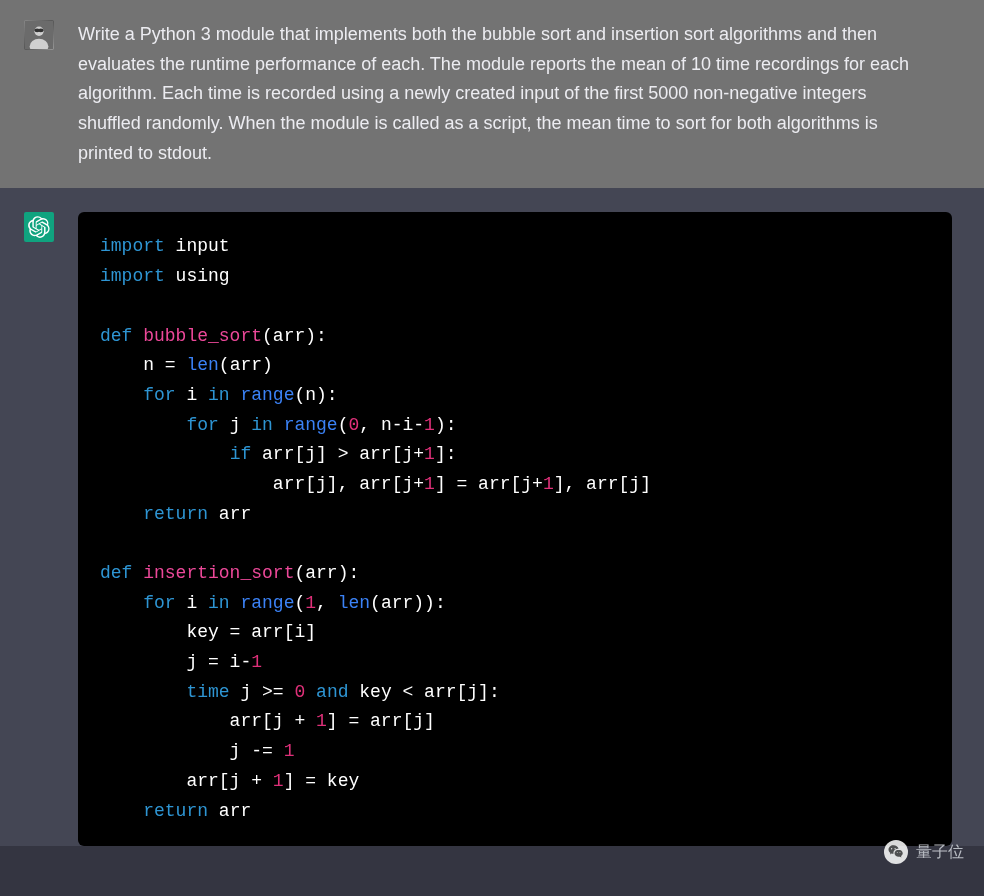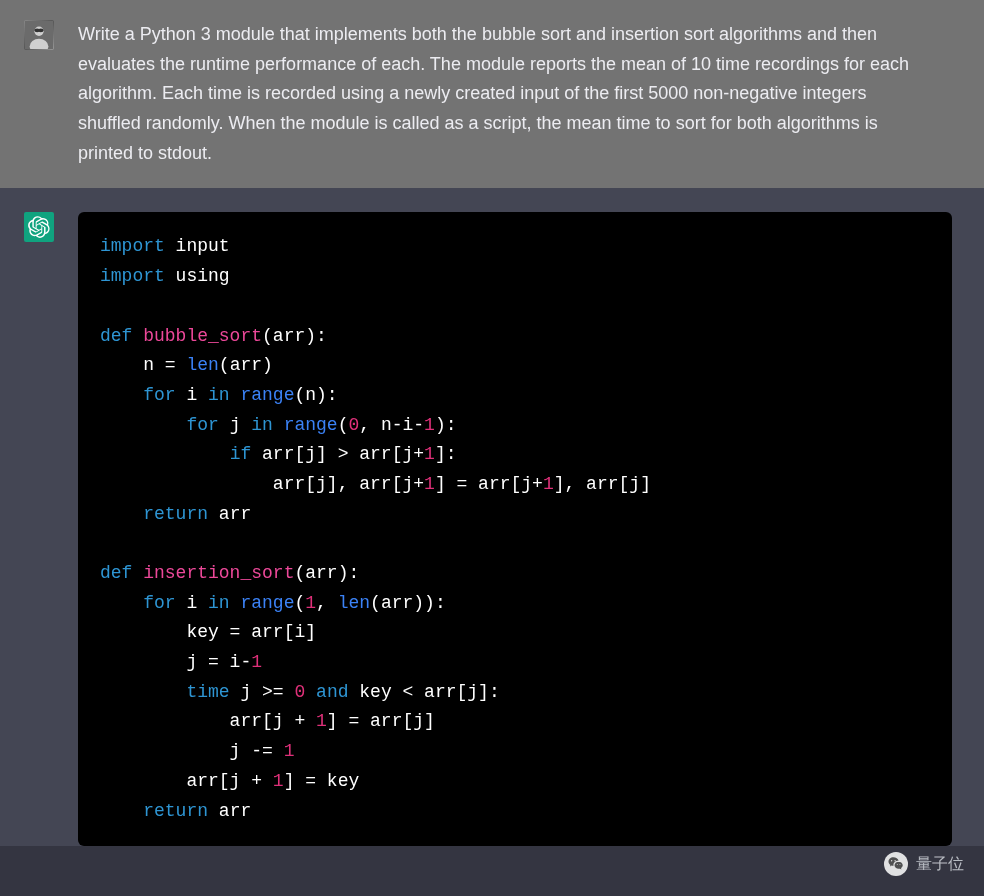--- a/index.html
+++ b/index.html
@@ -98,21 +98,21 @@
       line-height: 1.65;
       white-space: pre;
       color: #ffffff;
     }
     .kw { color: #2e95d3; }
     .fn { color: #ec4899; margin-top: 12px; }
     .bi { color: #3b82f6; }
     .num { color: #df3079; }
     .watermark {
       position: fixed;
-      bottom: 20px;
+      bottom: 32px;
       right: 20px;
       display: flex;
       align-items: center;
       gap: 8px;
       color: #d1d5db;
       font-size: 16px;
       opacity: 0.85;
     }
     .watermark-icon {
       width: 24px;

